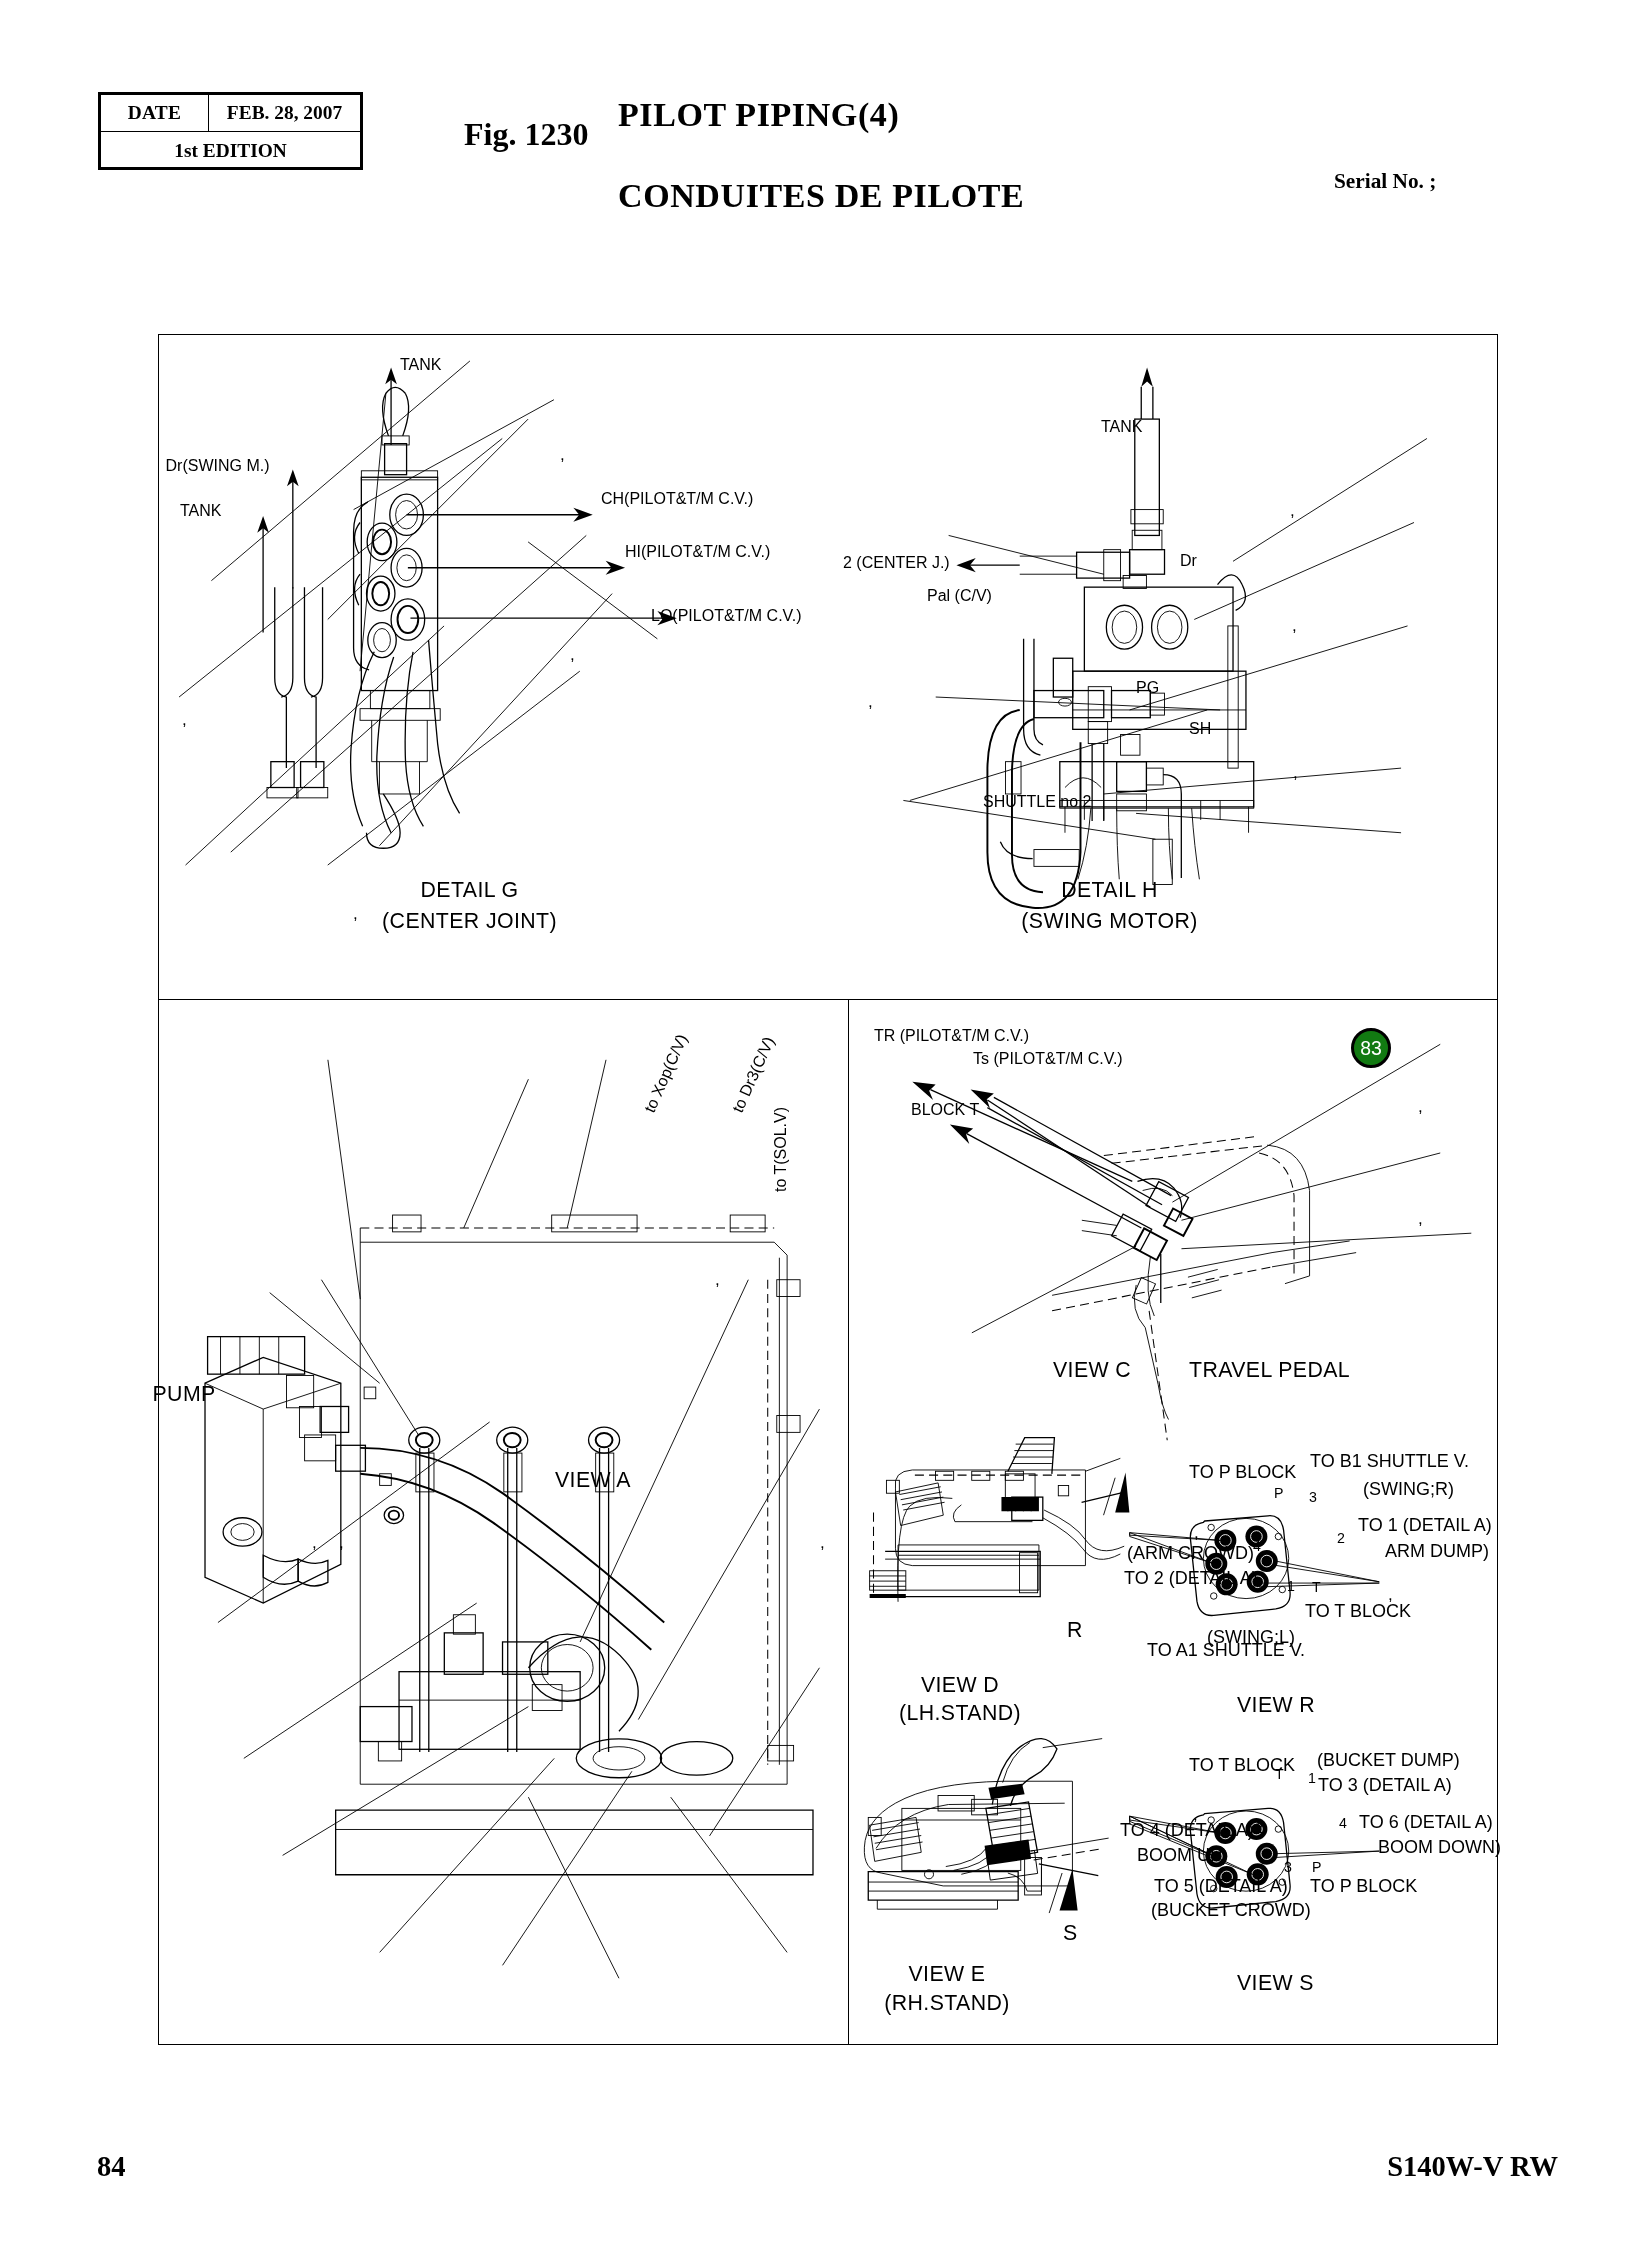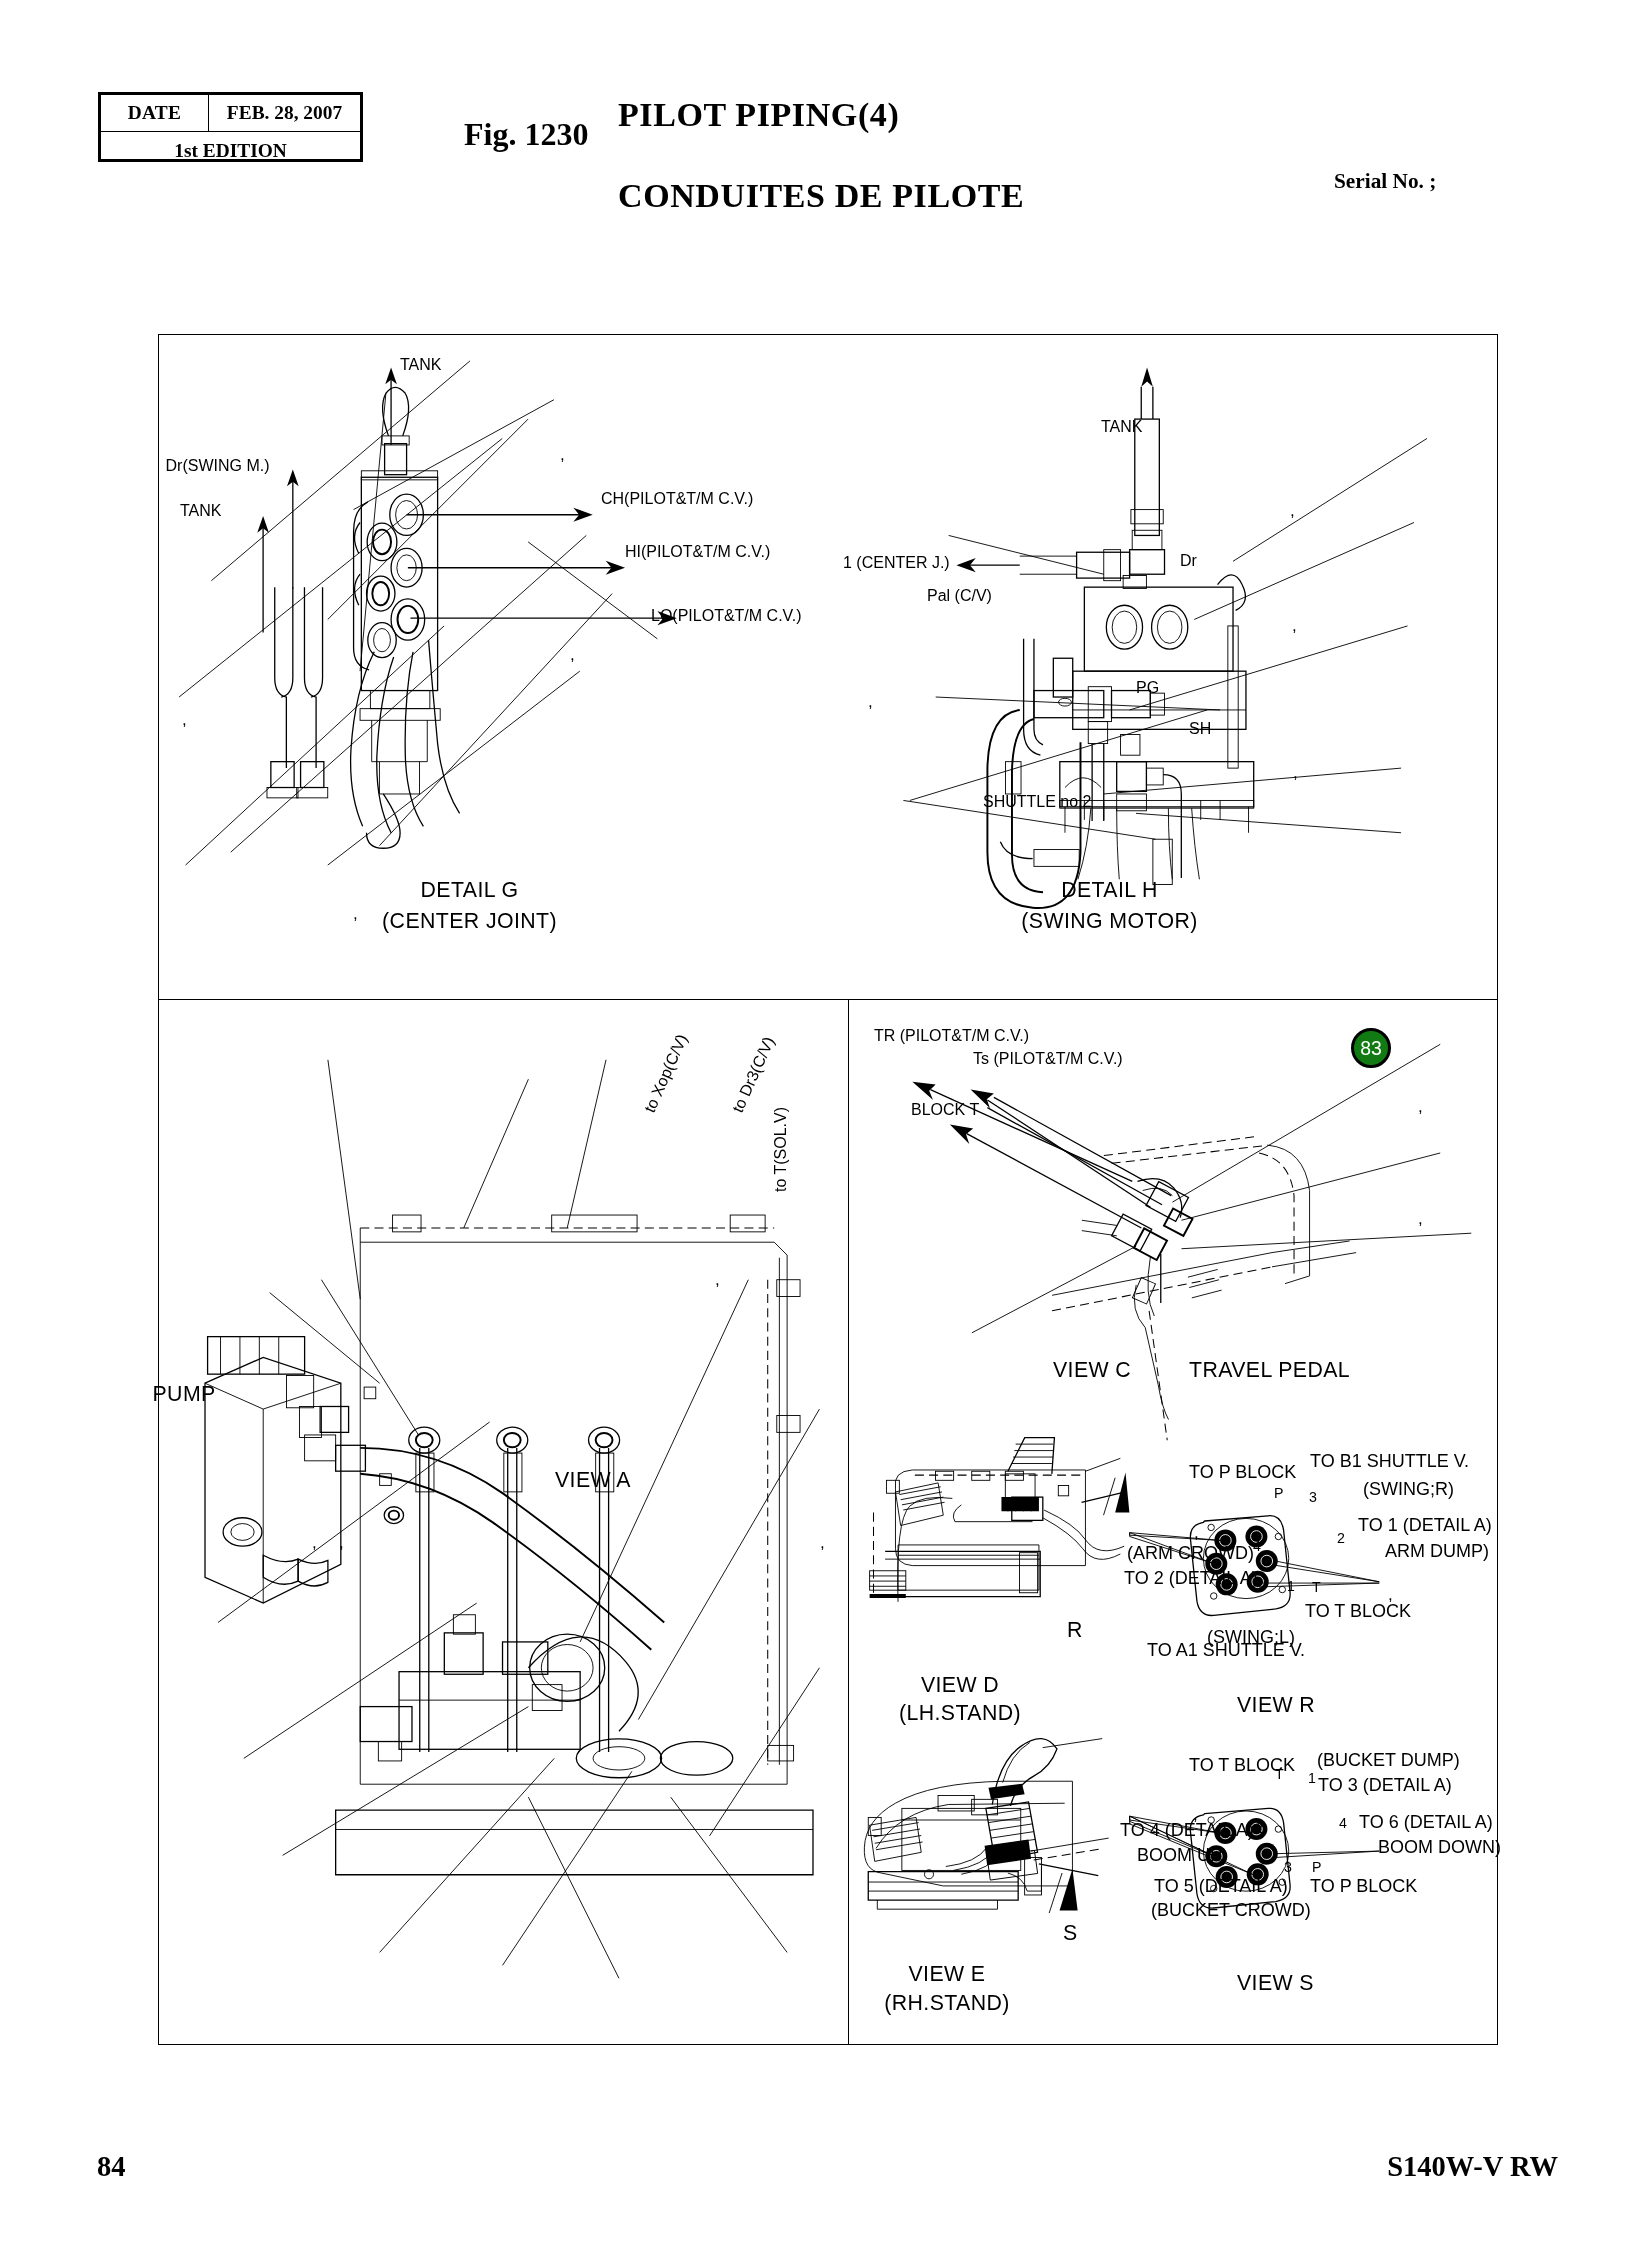--- a/index.html
+++ b/index.html
@@ -3,21 +3,21 @@
 <meta charset="utf-8">
 <style>
   html,body{margin:0;padding:0;background:#fff;}
   body{width:1652px;height:2261px;position:relative;
        font-family:"Liberation Sans",sans-serif;color:#000;
        -webkit-font-smoothing:antialiased;}
 
   
   #header-block{position:absolute;left:0;top:0;width:1652px;height:220px;}
 
-  .datebox{position:absolute;left:98px;top:92px;width:265px;height:70px;
+  .datebox{position:absolute;left:98px;top:92px;width:265px;height:78px;
            border:3.2px solid #000;box-sizing:border-box;
            font-family:"Liberation Serif",serif;font-weight:bold;}
   .datebox .row1{display:flex;height:36px;border-bottom:1.9px solid #000;}
   .datebox .c-date{width:107px;border-right:1.9px solid #000;display:flex;
                    align-items:center;justify-content:center;font-size:19.4px;letter-spacing:0.3px;}
   .datebox .c-val{flex:1;display:flex;align-items:center;justify-content:center;font-size:19.4px;}
   .datebox .row2{height:37px;display:flex;align-items:center;justify-content:center;font-size:19.4px;}
 
   .figno{position:absolute;left:464px;top:116px;font-family:"Liberation Serif",serif;
          font-weight:bold;font-size:32px;}
@@ -242,21 +242,21 @@
       <path class="stroke" d="M310,790 q-40,0 -50,-26"></path>
       <rect class="stroke1" x="312" y="776" width="70" height="26"></rect>
 
       <path class="stroke1" d="M360,680 q28,-30 56,0"></path>
 
       <path class="stroke" d="M290,336 L212,336"></path>
       <path class="fillblk" d="M192,336 l30,-11 l-9,11 l9,11 z"></path>
     </svg>
 
     <div class="lbl" style="left:942px;top:83px;">TANK</div>
-    <div class="lbl" style="left:684px;top:219px;">1 (CENTER J.)</div>
+    <div class="lbl" style="left:684px;top:219px;">2 (CENTER J.)</div>
     <div class="lbl" style="left:1021px;top:217px;">Dr</div>
     <div class="lbl" style="left:768px;top:252px;">Pal (C/V)</div>
     <div class="lbl" style="left:977px;top:344px;">PG</div>
     <div class="lbl" style="left:982px;top:385px;margin-left:48px;">SH</div>
     <div class="lbl" style="left:824px;top:458px;">SHUTTLE no.2</div>
 
     <div class="apos" style="left:1131px;top:166px;">,</div>
     <div class="apos" style="left:1133px;top:281px;">,</div>
     <div class="apos" style="left:1134px;top:428px;">,</div>
     <div class="apos" style="left:709px;top:357px;">,</div>

